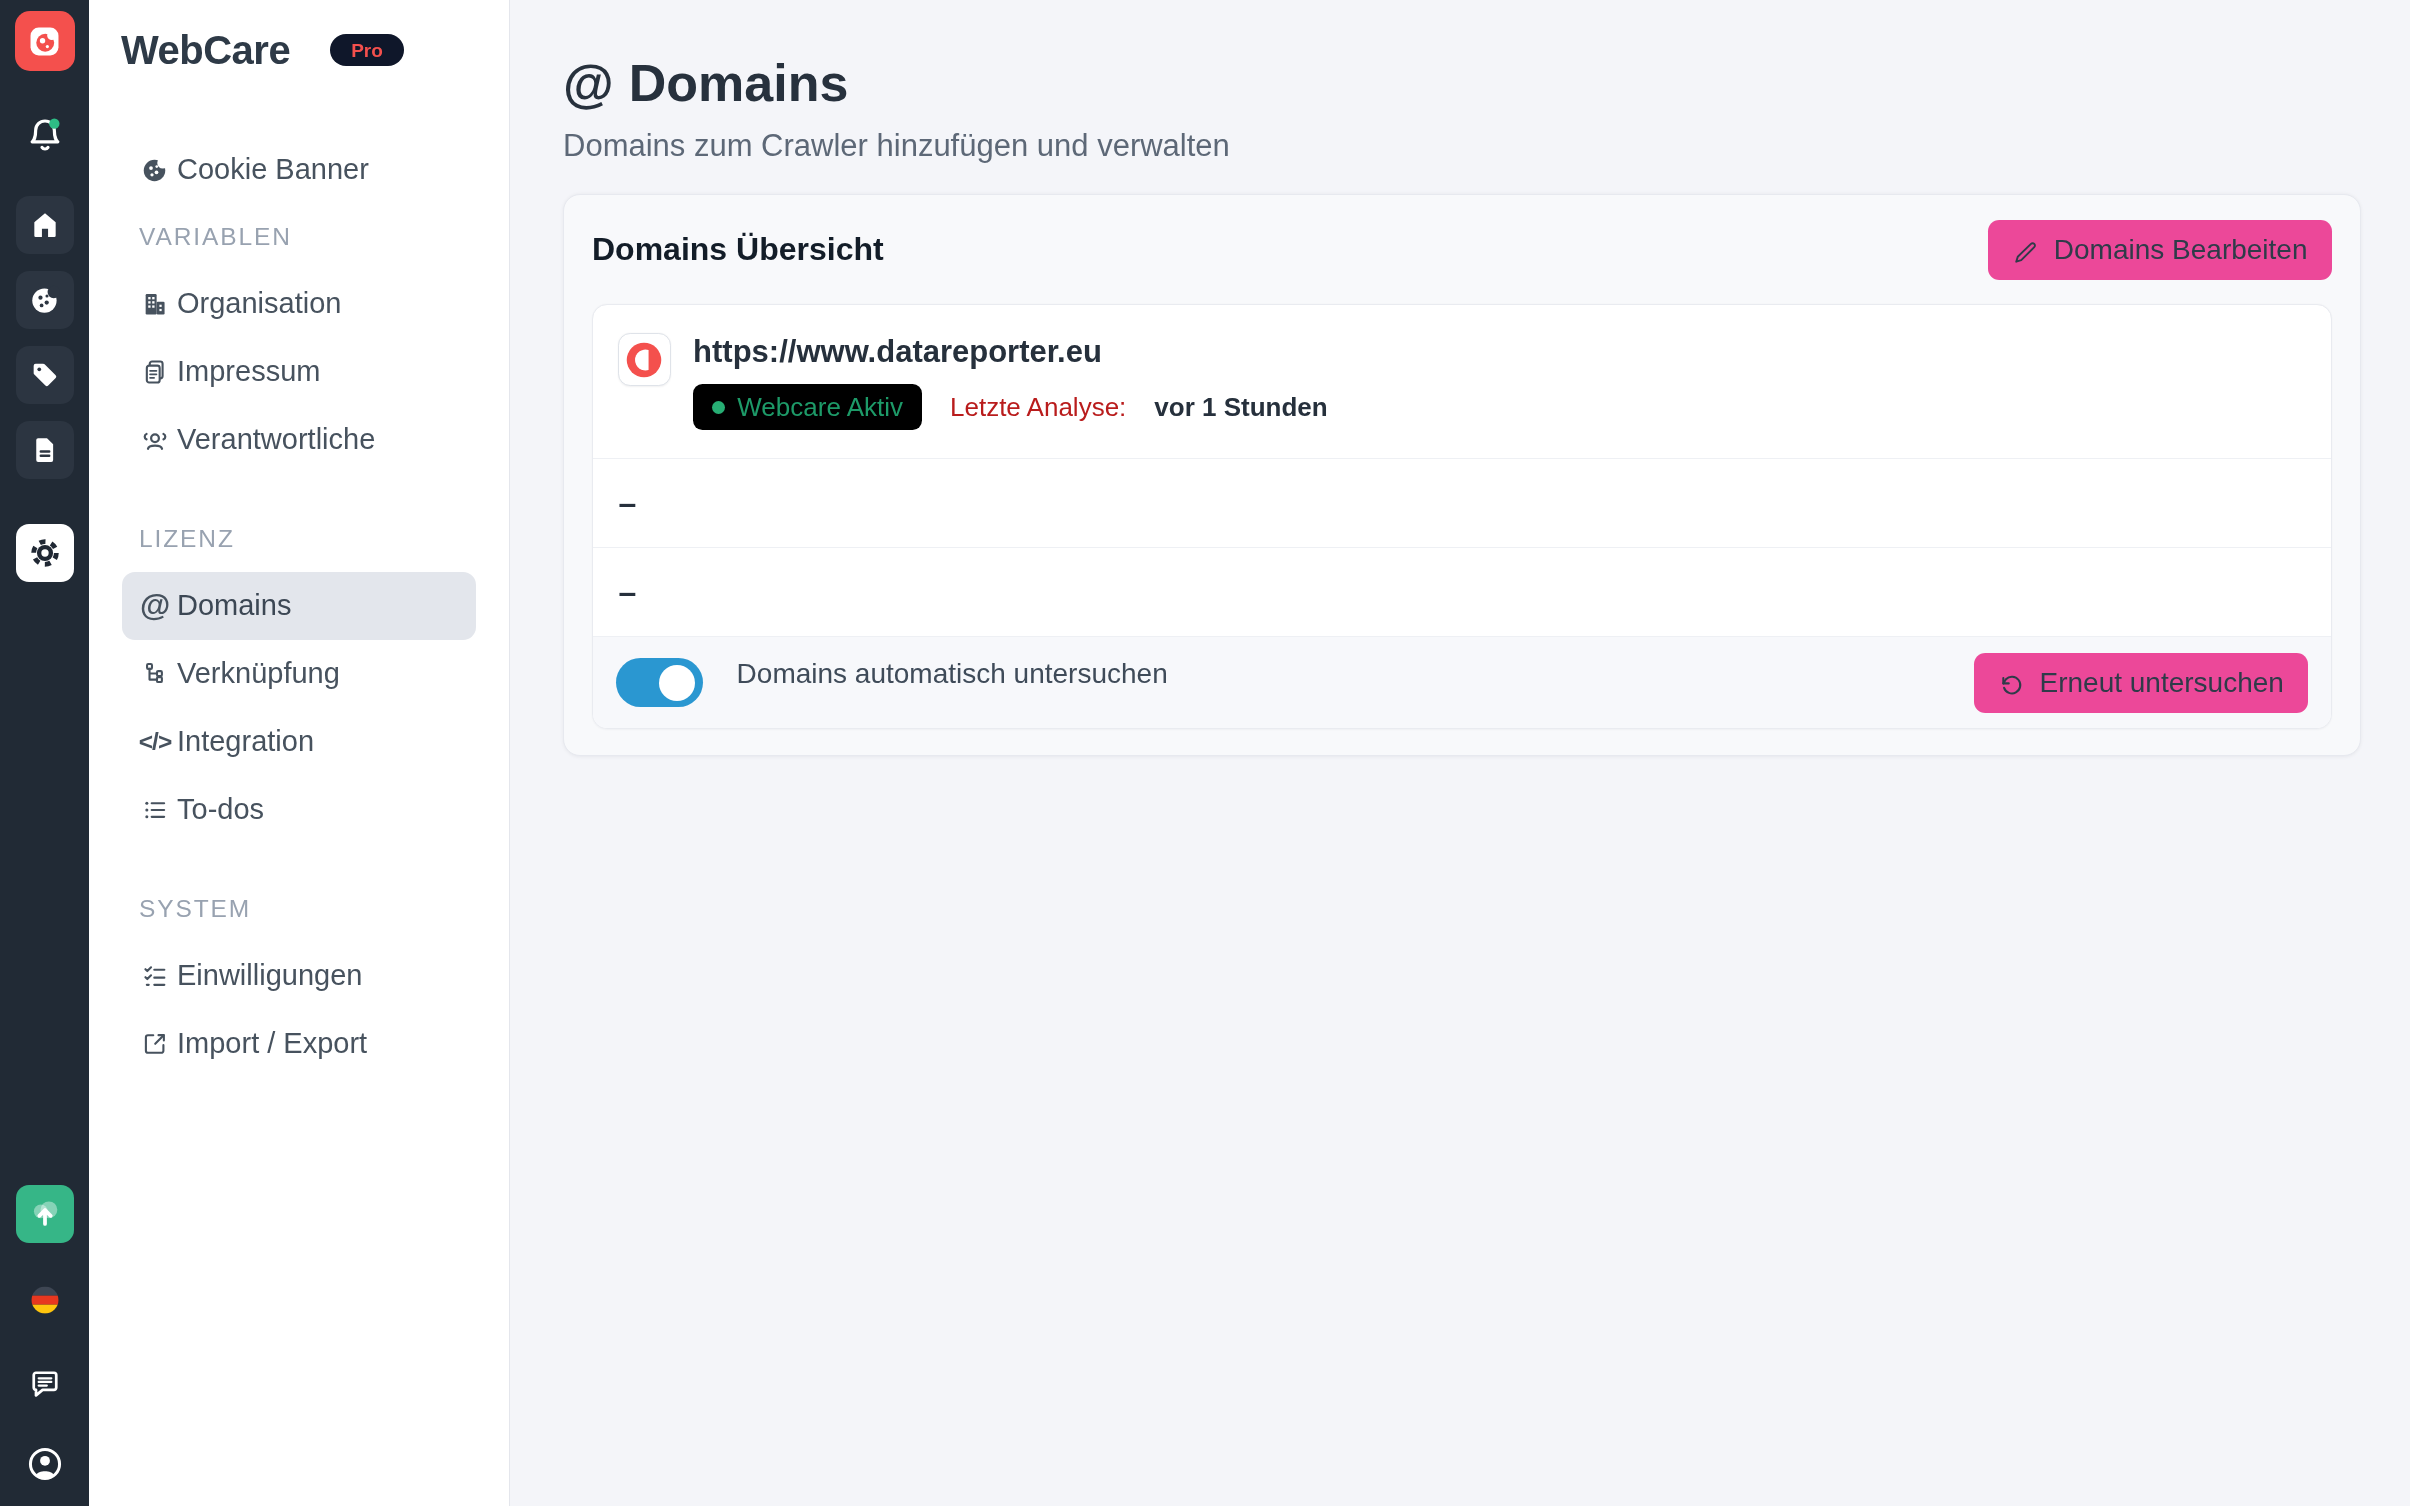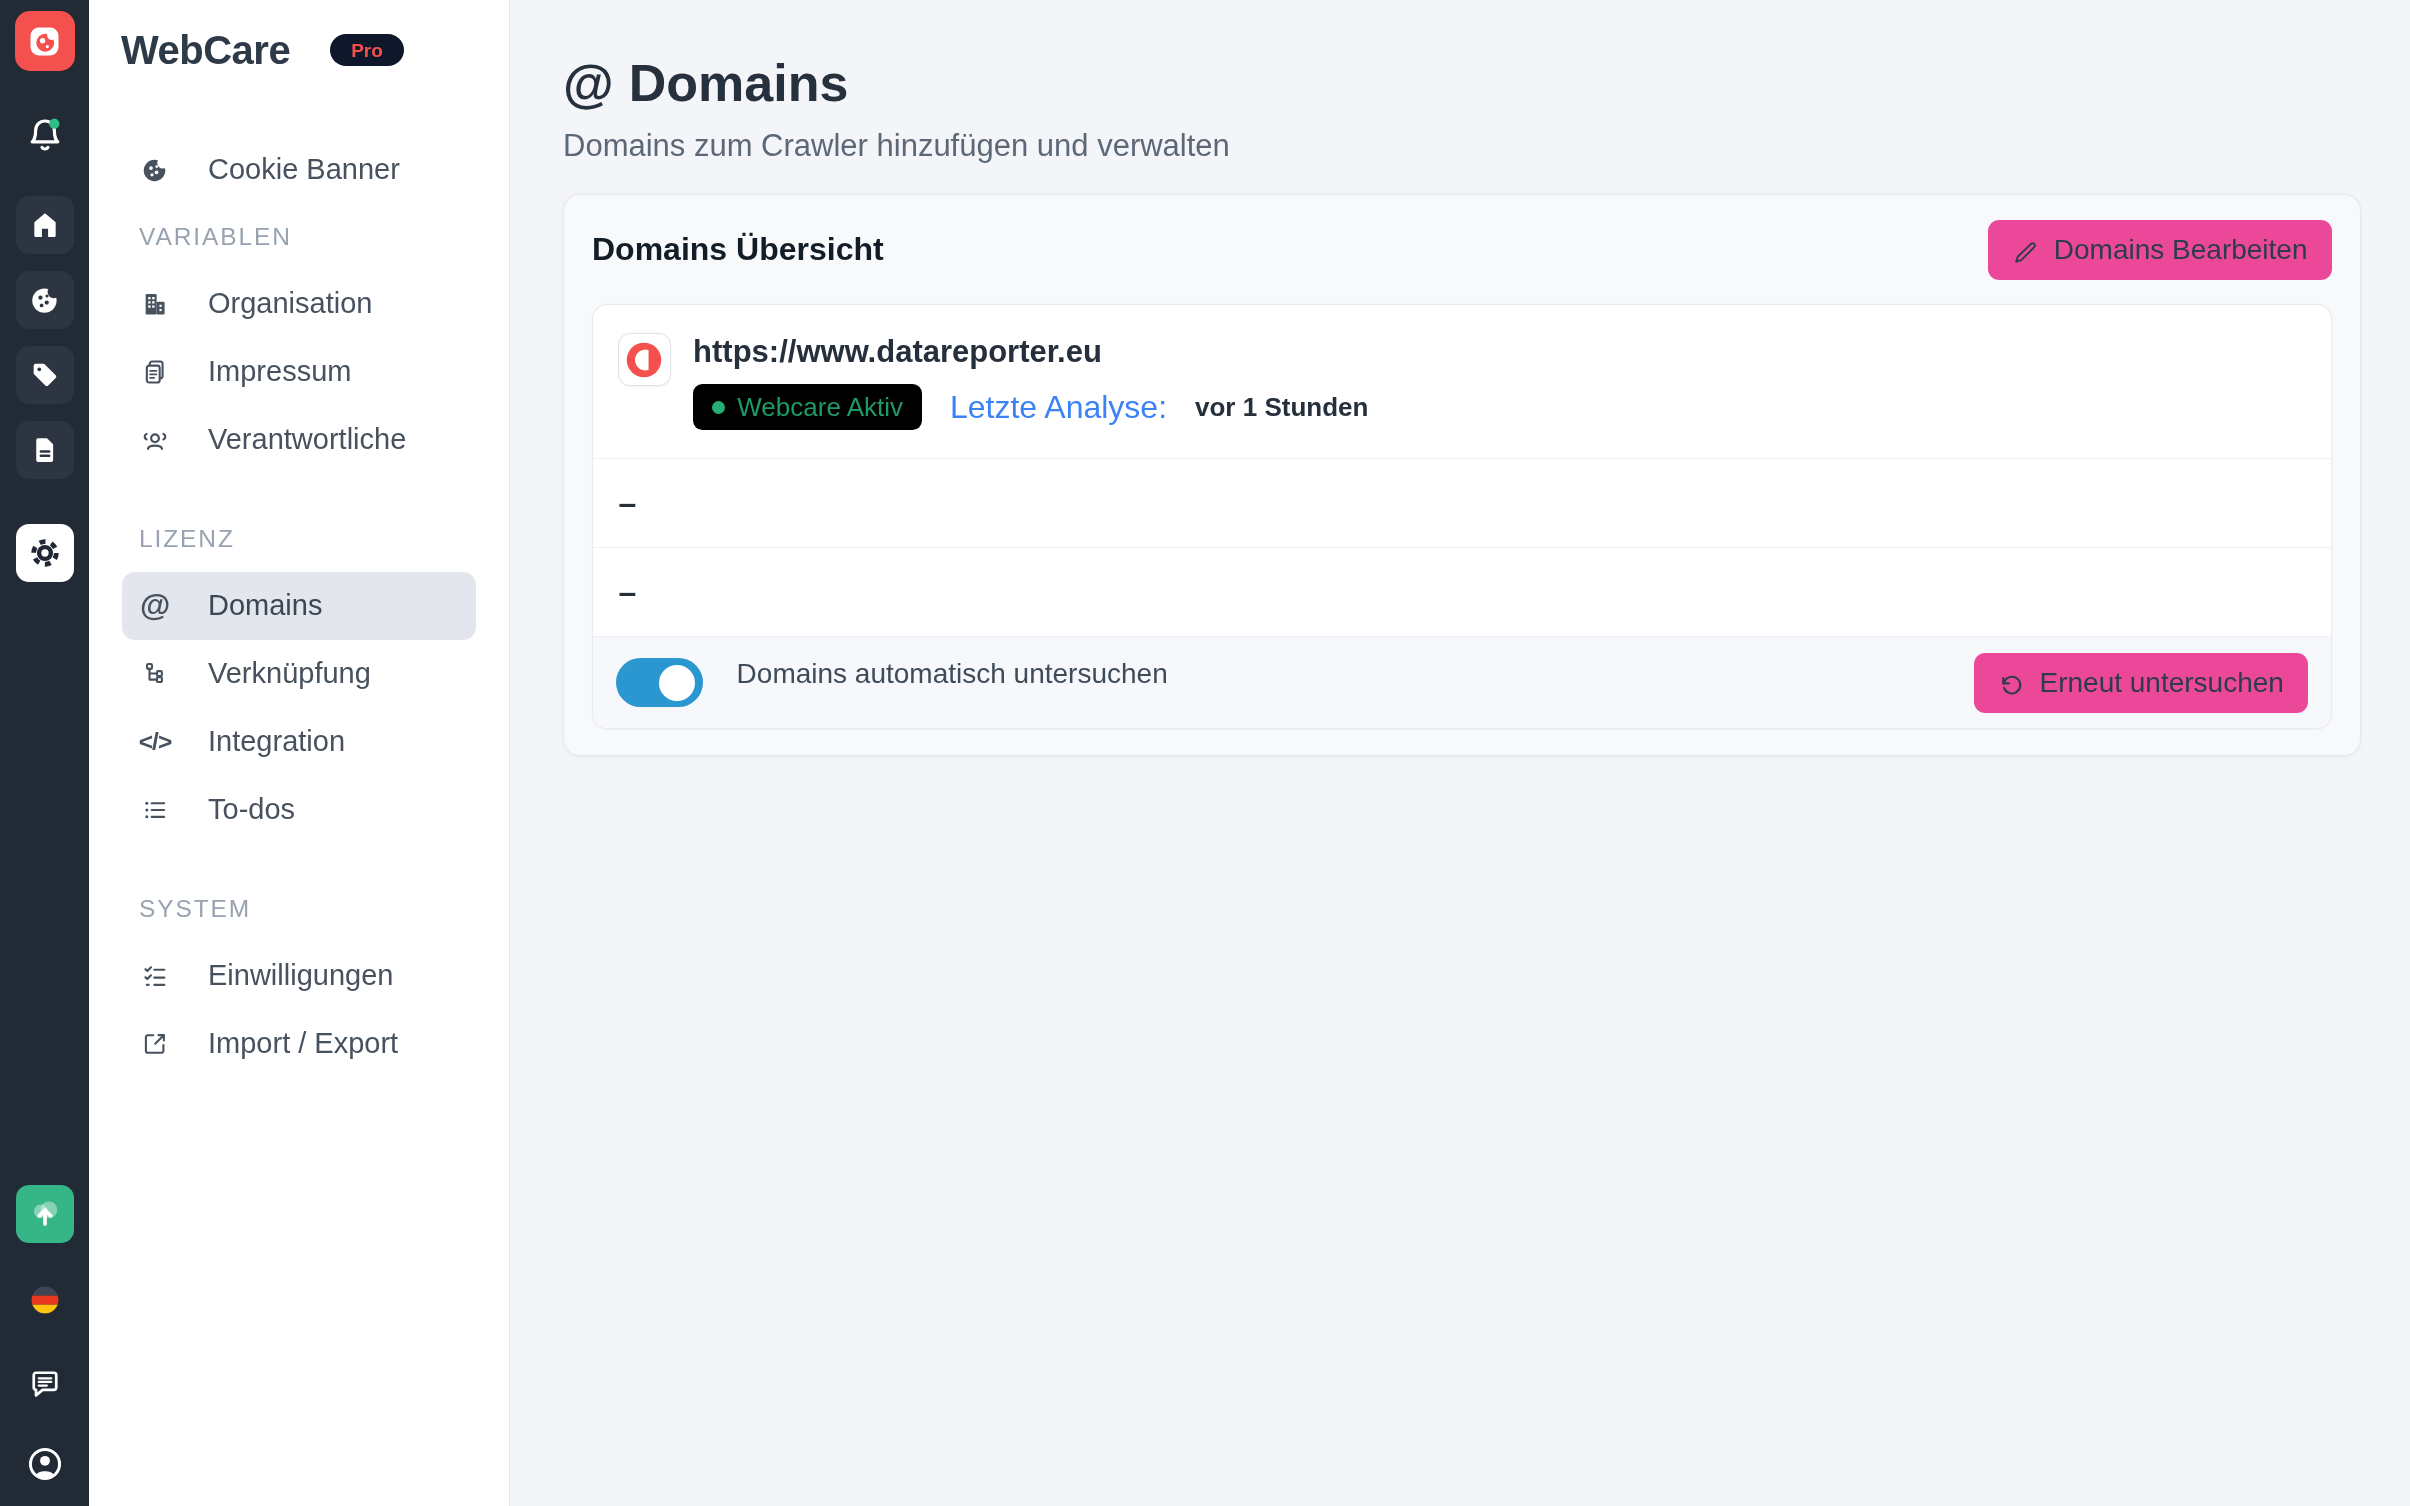--- a/index.html
+++ b/index.html
@@ -39,21 +39,21 @@
     border-right:1.9px solid #e4e6ec; padding:22.6px 0 0 0;
   }
   .brandrow { display:flex; align-items:center; gap:40px; padding-left:32px; height:55px; }
   .brand { font-size:40px; font-weight:700; color:#2e3a47; letter-spacing:-0.5px; }
   .propill {
     background:#0f172a; color:#f4504d; font-weight:700; font-size:19px;
     border-radius:941px; padding:6.6px 21px; line-height:1;
   }
   .menu { margin-top:58px; padding:0 33px; }
   .mi {
-    height:68px; display:flex; align-items:center; gap:37px;
+    height:68px; display:flex; align-items:center; gap:6px;
     padding:0 17px; border-radius:13px; cursor:pointer; color:#47525e; font-size:29px;
   }
   .mi.active { background:#e3e6ec; color:#3c4754; }
   .mi .ic { width:32px; display:flex; justify-content:center; align-items:center; flex:0 0 32px; }
   .mi .glyph { font-size:31px; font-weight:600; color:#47525e; }
   .mi .glyph.code { font-size:24.5px; letter-spacing:-0.9px; }
   .sec {
     height:66px; margin-top:32px; display:flex; align-items:center; padding-left:17px;
     color:#98a2b0; font-size:24.5px; letter-spacing:1.9px; font-weight:500;
   }
@@ -86,21 +86,21 @@
     border:1.9px solid #dfe3e9; display:flex; align-items:center; justify-content:center;
     box-shadow:0 0.9px 1.9px rgba(16,24,40,.06);
   }
   .durl { font-size:31px; font-weight:700; color:#26303c; line-height:38px; }
   .meta { margin-top:13px; display:flex; align-items:center; gap:28px; }
   .badge {
     display:flex; align-items:center; gap:12.2px; background:#000000; color:#1d9a68;
     font-size:26px; border-radius:9.4px; padding:7.5px 19px;
   }
   .badge .dot { width:13px; height:13px; border-radius:50%; background:#27ae74; }
-  .la { font-size:32px; color:#3b82f6; }
+  .la { font-size:26px; color:#b91c1c; }
   .lav { font-size:26px; font-weight:700; color:#26303c; }
   .erow {
     height:89px; border-top:1.9px solid #eef0f4; display:flex; align-items:center;
     padding:0 25.4px; font-size:32px; font-weight:700; color:#26303c;
   }
   .cfoot {
     border-top:1.9px solid #eef0f4; background:#f7f8fb; height:92px;
     display:flex; align-items:center; justify-content:space-between; padding:0 22.6px;
   }
   .cfoot .left { display:flex; align-items:flex-start; gap:34px; }

